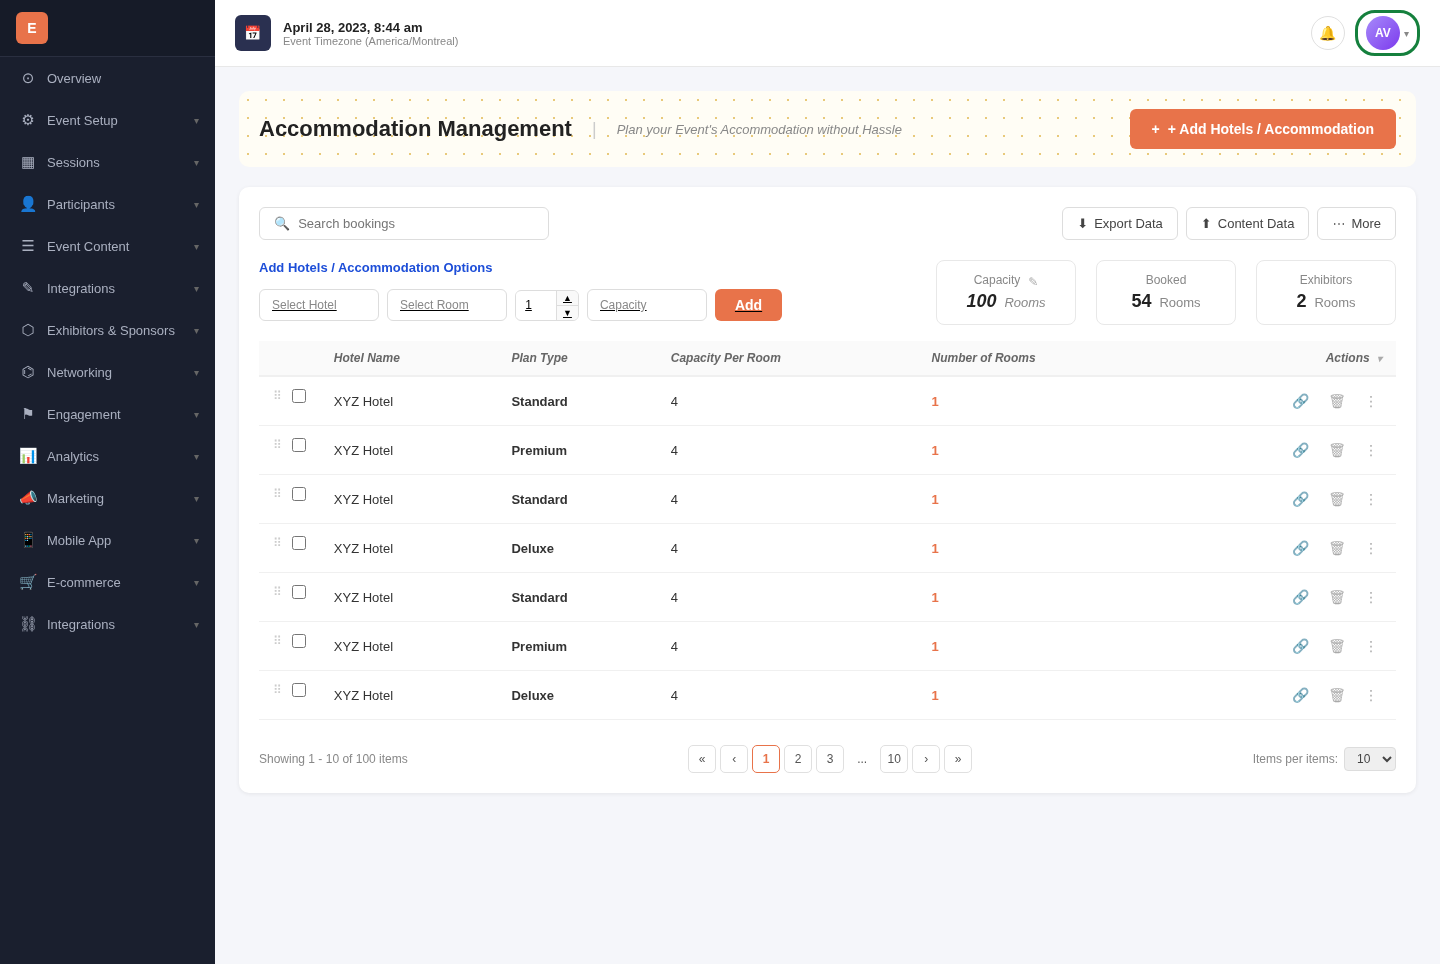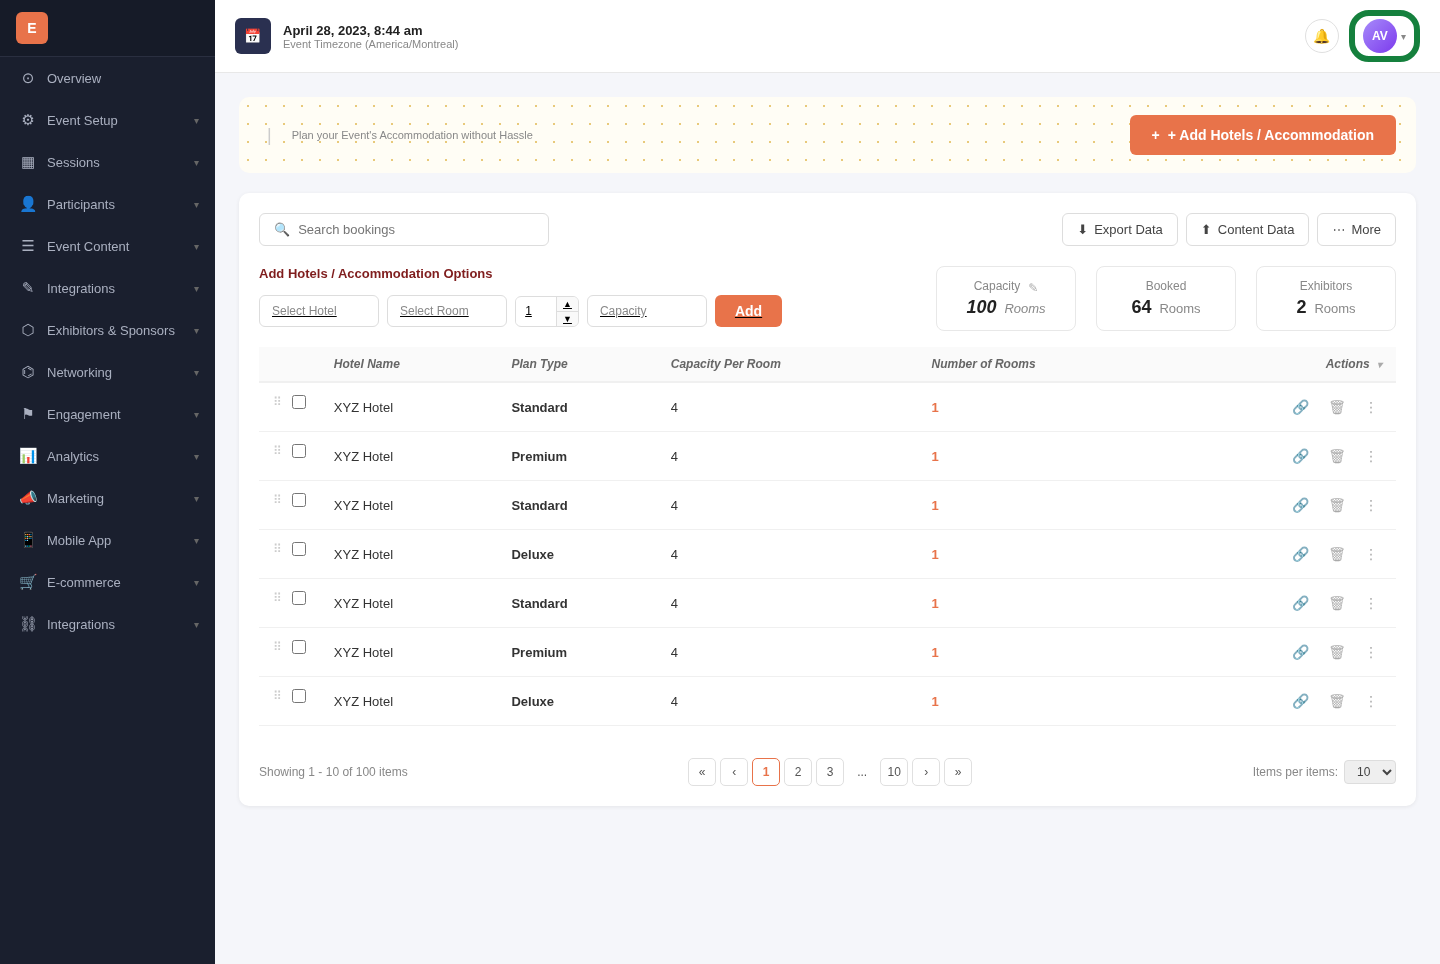--- a/index.html
+++ b/index.html
@@ -82,33 +82,33 @@
       cursor: pointer; font-size: 14px; color: #555;
     }
     .topbar-avatar {
       width: 34px; height: 34px; border-radius: 50%;
       background: linear-gradient(135deg, #a78bfa, #7c3aed);
       display: flex; align-items: center; justify-content: center;
       color: white; font-size: 12px; font-weight: 600;
     }
     .topbar-avatar-btn {
       display: flex; align-items: center; gap: 4px;
-      border: 6px solid #15803d; border-radius: 20px;
+      border: 3px solid #15803d; border-radius: 20px;
       padding: 3px 8px; cursor: pointer;
     }
 
     
     .content {
       flex: 1;
       overflow-y: auto;
       padding: 24px;
     }
     .page-title-area { display: flex; align-items: center; gap: 12px; }
     .page-title { font-size: 22px; font-weight: 700; color: #222; }
-    .page-subtitle { font-size: 11px; color: #888; }
+    .page-subtitle { font-size: 13px; color: #888; font-style: italic; }
     .page-title-sep { color: #ccc; font-size: 18px; margin: 0 8px; }
     .add-hotel-btn {
       background: #e8734a;
       color: white;
       border: none;
       padding: 12px 22px;
       border-radius: 6px;
       font-size: 14px;
       font-weight: 600;
       cursor: pointer;
@@ -185,21 +185,21 @@
       min-width: 140px;
       margin-left: 10px;
     }
     .stat-card-label { font-size: 12px; color: #888; margin-bottom: 4px; }
     .edit-icon { color: #aaa; font-size: 12px; margin-left: 4px; cursor: pointer; }
 
     
     .add-hotels-label {
       font-size: 13px;
       font-weight: 600;
-      color: #7f1d1d;
+      color: #1d4ed8;
       margin-bottom: 14px;
     }
 
     
     .table-wrap { overflow-x: auto; }
     table { width: 100%; border-collapse: collapse; }
     thead tr { border-bottom: 2px solid #f0f0f0; }
     thead th {
       font-size: 12px;
       font-weight: 600;
@@ -219,21 +219,21 @@
       width: 14px; height: 14px;
       border: 1px solid #ccc; border-radius: 3px;
       cursor: pointer;
     }
 
     
     .pagination-bar {
       display: flex;
       align-items: center;
       justify-content: space-between;
-      margin-top: 32px;
+      margin-top: 25px;
       font-size: 12px;
       color: #888;
     }
     .pagination-btns { display: flex; gap: 4px; align-items: center; }
     .page-btn {
       width: 28px; height: 28px;
       display: flex; align-items: center; justify-content: center;
       border: 1px solid #e0e0e0;
       border-radius: 5px;
       cursor: pointer;
@@ -357,20 +357,21 @@
         <div class="topbar-avatar">AV</div>
         <span style="font-size:10px;color:#888;">▾</span>
       </div>
     </div>
   </header>
 
   <div class="content">
 
     <div class="page-header-bg">
       <div class="page-title-area">
+        <span class="page-title">Accommodation Management</span>
         <span class="page-title-sep">|</span>
         <span class="page-subtitle">Plan your Event's Accommodation without Hassle</span>
       </div>
       <button class="add-hotel-btn">
         <span>+</span>
         <span>+ Add Hotels / Accommodation</span>
       </button>
     </div>
 
     <div class="card">
@@ -429,21 +430,21 @@
               <span class="edit-icon">✎</span>
             </div>
             <div style="font-size:18px;font-weight:700;color:#222;font-style:italic;">
               <span>100</span>
               <span style="font-size:13px;font-weight:400;color:#888;margin-left:3px;">Rooms</span>
             </div>
           </div>
           <div class="stat-card">
             <div class="stat-card-label">Booked</div>
             <div style="font-size:18px;font-weight:700;color:#222;">
-              <span>64</span>
+              <span>54</span>
               <span style="font-size:13px;font-weight:400;color:#888;margin-left:3px;">Rooms</span>
             </div>
           </div>
           <div class="stat-card">
             <div class="stat-card-label">Exhibitors</div>
             <div style="font-size:18px;font-weight:700;color:#222;">
               <span>2</span>
               <span style="font-size:13px;font-weight:400;color:#888;margin-left:3px;">Rooms</span>
             </div>
           </div>

